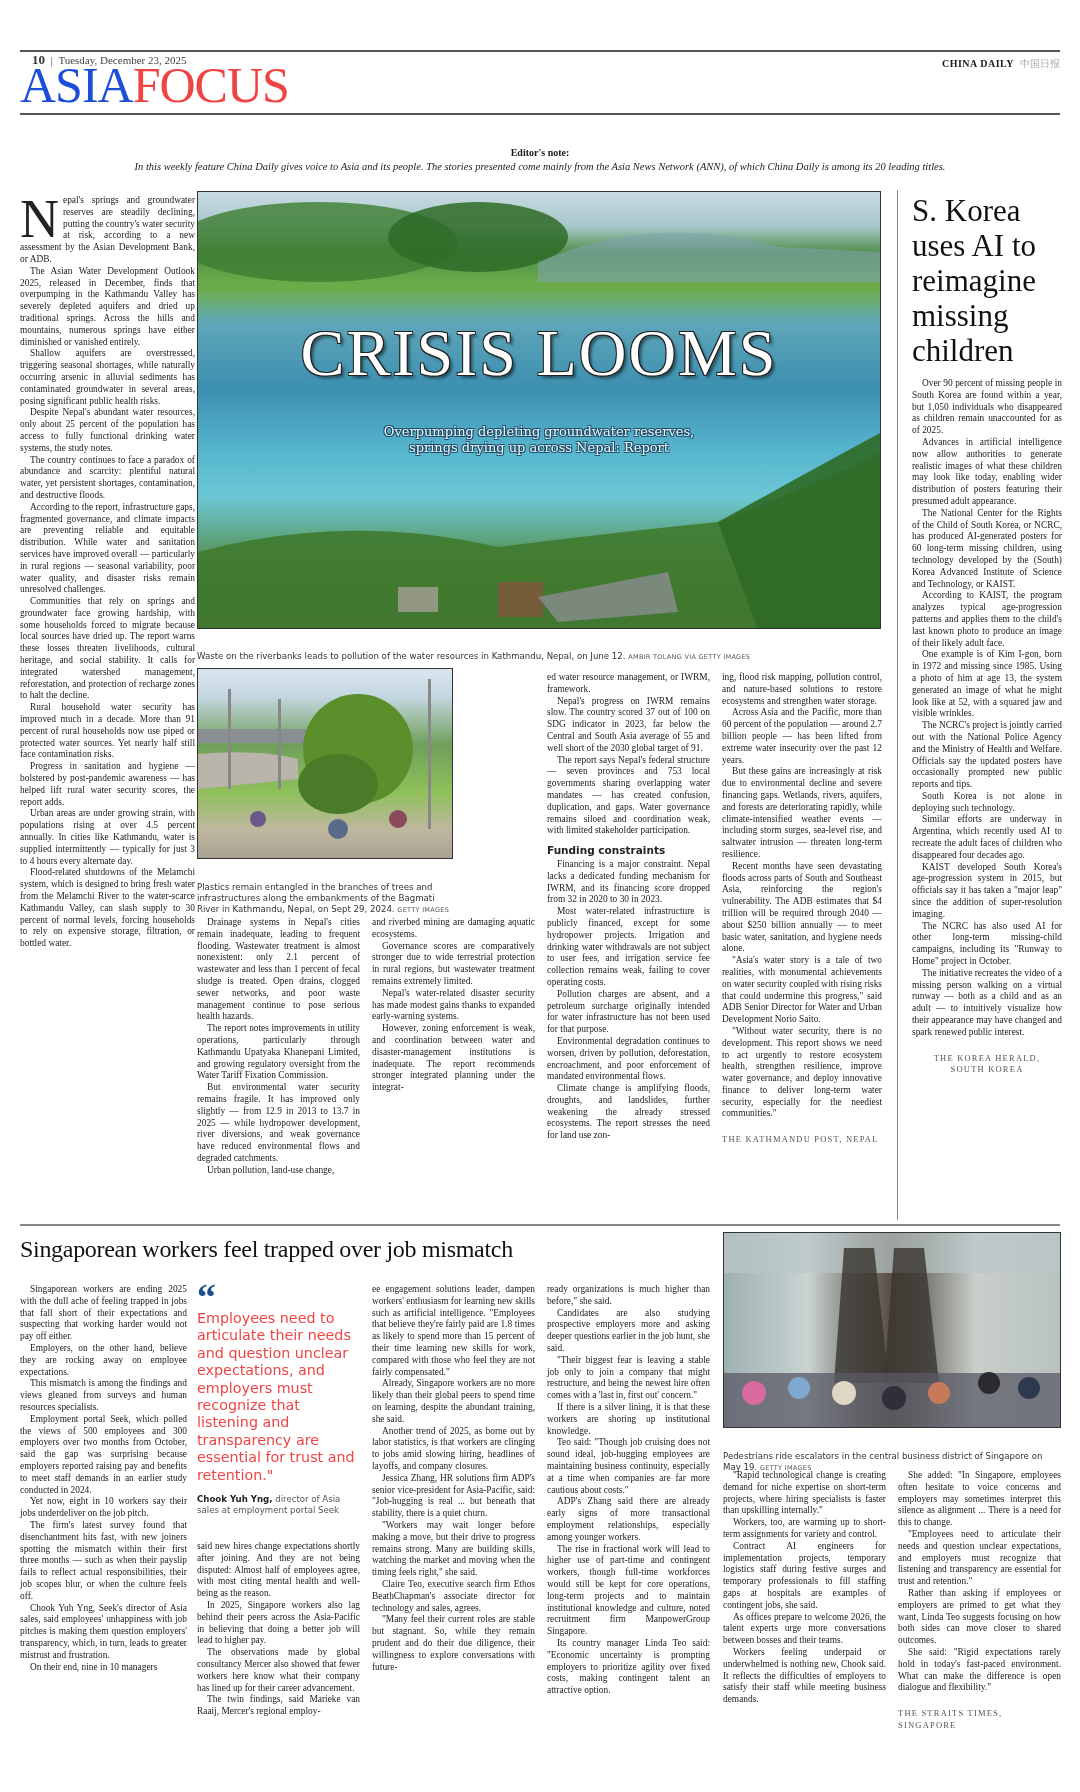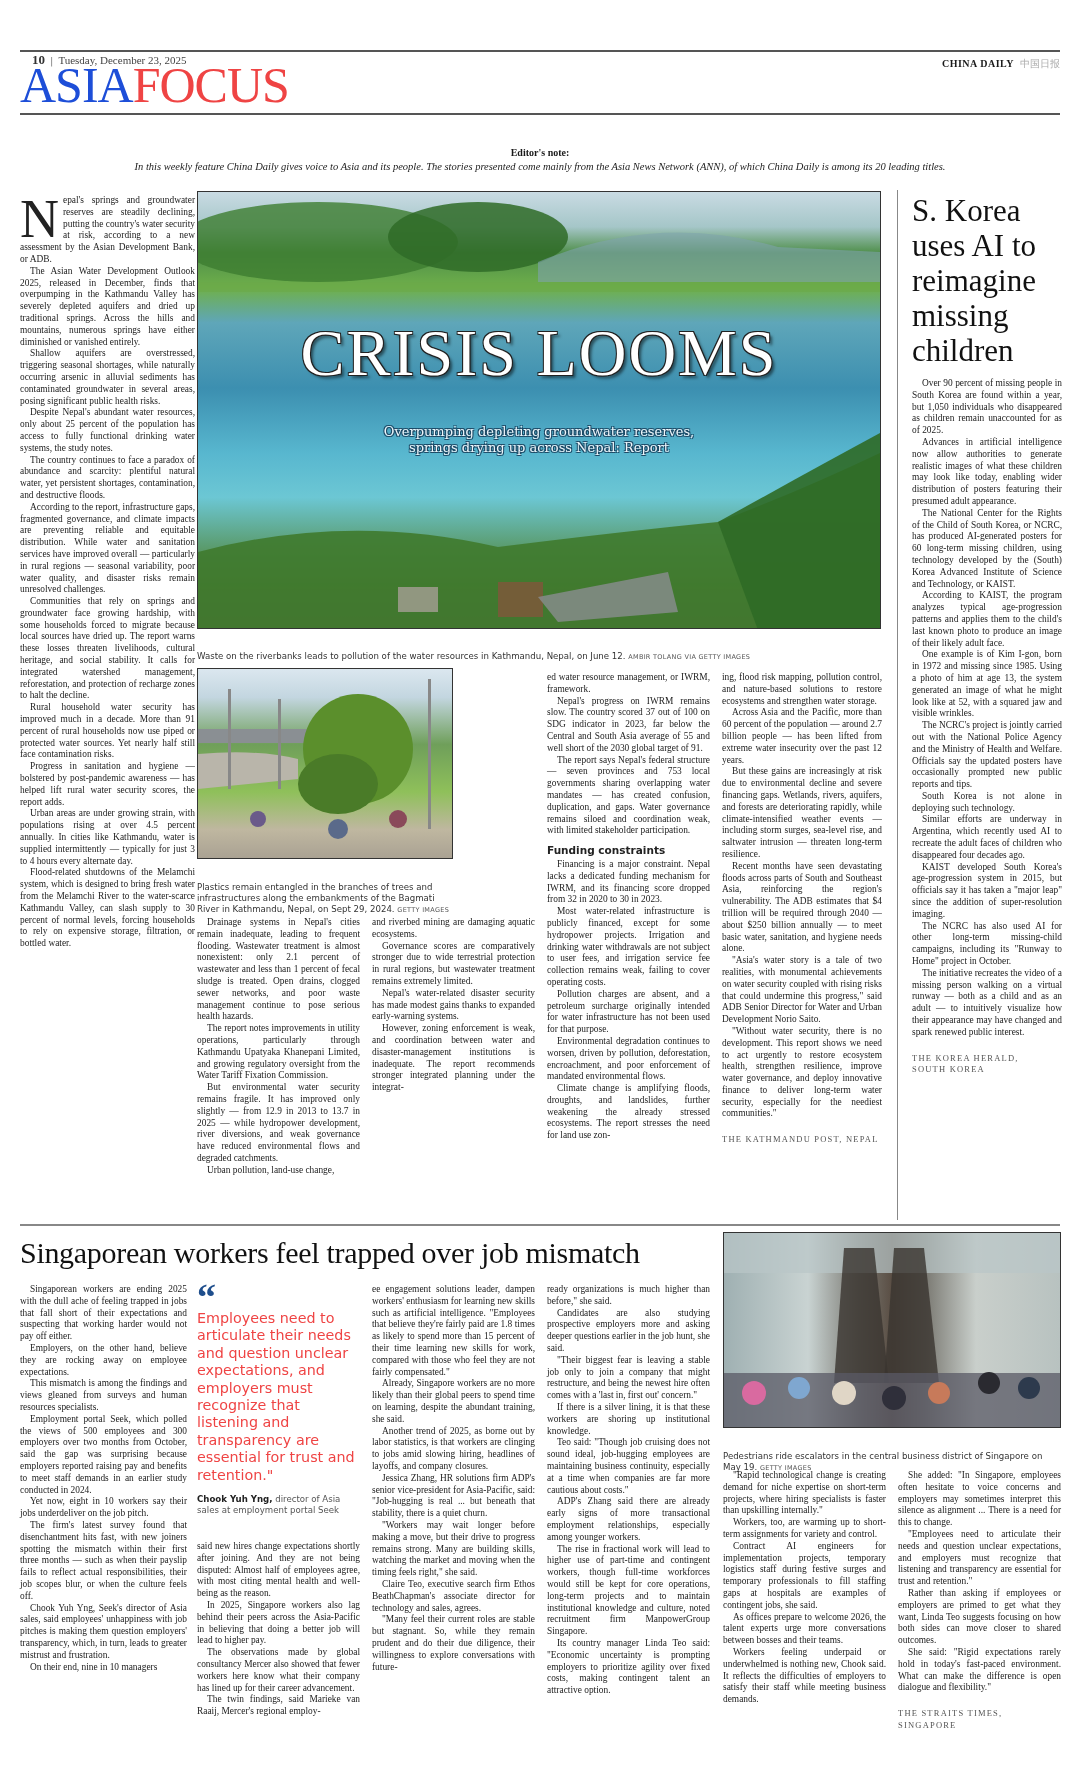--- a/index.html
+++ b/index.html
@@ -38,23 +38,23 @@
   .crisis-sub { position: absolute; left: 0; right: 0; top: 232px; text-align: center; font-family: "DejaVu Serif", serif; font-size: 13px; line-height: 16px; color: #eef6fb; text-shadow: 1px 1px 0 #1e4a66, -1px -1px 0 #1e4a66, 1px -1px 0 #1e4a66, -1px 1px 0 #1e4a66; }
 
   .vrule { position: absolute; width: 1px; background: #888; }
   .hrule { position: absolute; height: 2px; background: #888; }
 
   .skorea-title { position: absolute; left: 912px; top: 193px; width: 160px; font-family: "Liberation Serif", serif; font-size: 31px; line-height: 35px; color: #111; }
 
   .subhead { font-family: "DejaVu Sans", sans-serif; font-weight: bold; font-size: 10.5px; margin: 8px 0 2px 0; text-indent: 0 !important; }
 
   .source { font-family: "Liberation Serif", serif; font-size: 8.5px; letter-spacing: 1.2px; color: #555; text-align: left; text-indent: 0 !important; margin-top: 14px; }
-  .source.right { text-align: left; }
-
-  .sg-headline { position: absolute; left: 20px; top: 1236px; font-family: "Liberation Serif", serif; font-size: 30px; color: #111; letter-spacing: -0.3px; }
+  .source.right { text-align: center; }
+
+  .sg-headline { position: absolute; left: 20px; top: 1236px; font-family: "Liberation Serif", serif; font-size: 24px; color: #111; letter-spacing: -0.3px; }
 
   .pullquote { position: absolute; left: 197px; top: 1284px; width: 160px; }
   .pullquote .qmark { font-family: "Liberation Serif", serif; font-size: 38px; line-height: 26px; color: #1f4e8c; font-weight: bold; }
   .pullquote .qtext { font-family: "DejaVu Sans", sans-serif; font-size: 14.3px; line-height: 17.4px; color: #ef4444; margin-top: 0; }
   .pullquote .qattr { font-family: "DejaVu Sans", sans-serif; font-size: 8.6px; line-height: 10.5px; color: #555; margin-top: 10px; }
   .pullquote .qattr b { color: #222; }
 </style>
 </head>
 <body>
 

